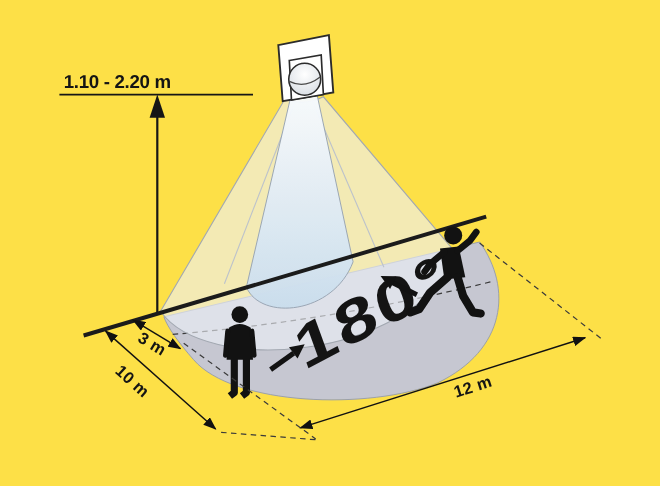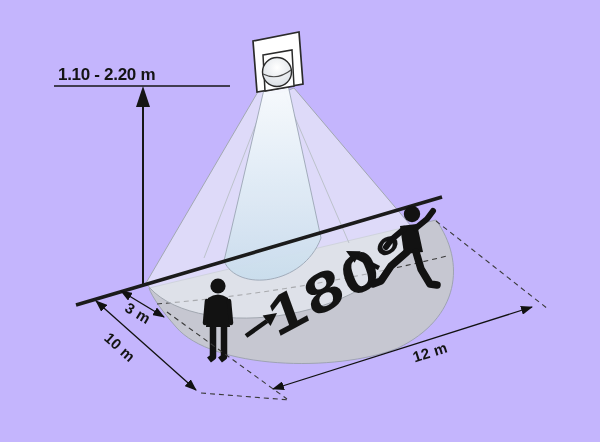--- a/index.html
+++ b/index.html
@@ -1,16 +1,16 @@
 <!DOCTYPE html>
 <html><head>
 <meta charset="utf-8">
 <style>
   html,body{margin:0;padding:0;background:#fff;}
-  .stage{position:relative;width:600px;height:442px;background:#c4b5fd;overflow:hidden;
+  .stage{position:relative;width:600px;height:442px;background:#fde047;overflow:hidden;
          font-family:"Liberation Sans",sans-serif;}
   svg text{fill:#141414;font-family:"Liberation Sans",sans-serif;}
   .dim-label{font-size:15px;font-weight:700;letter-spacing:.3px;}
   .height-label{font-size:17px;font-weight:700;letter-spacing:-.3px;}
   .angle-label{font-size:54px;font-weight:800;letter-spacing:2px;}
 </style>
 </head>
 <body>
 
 <div class="stage">

